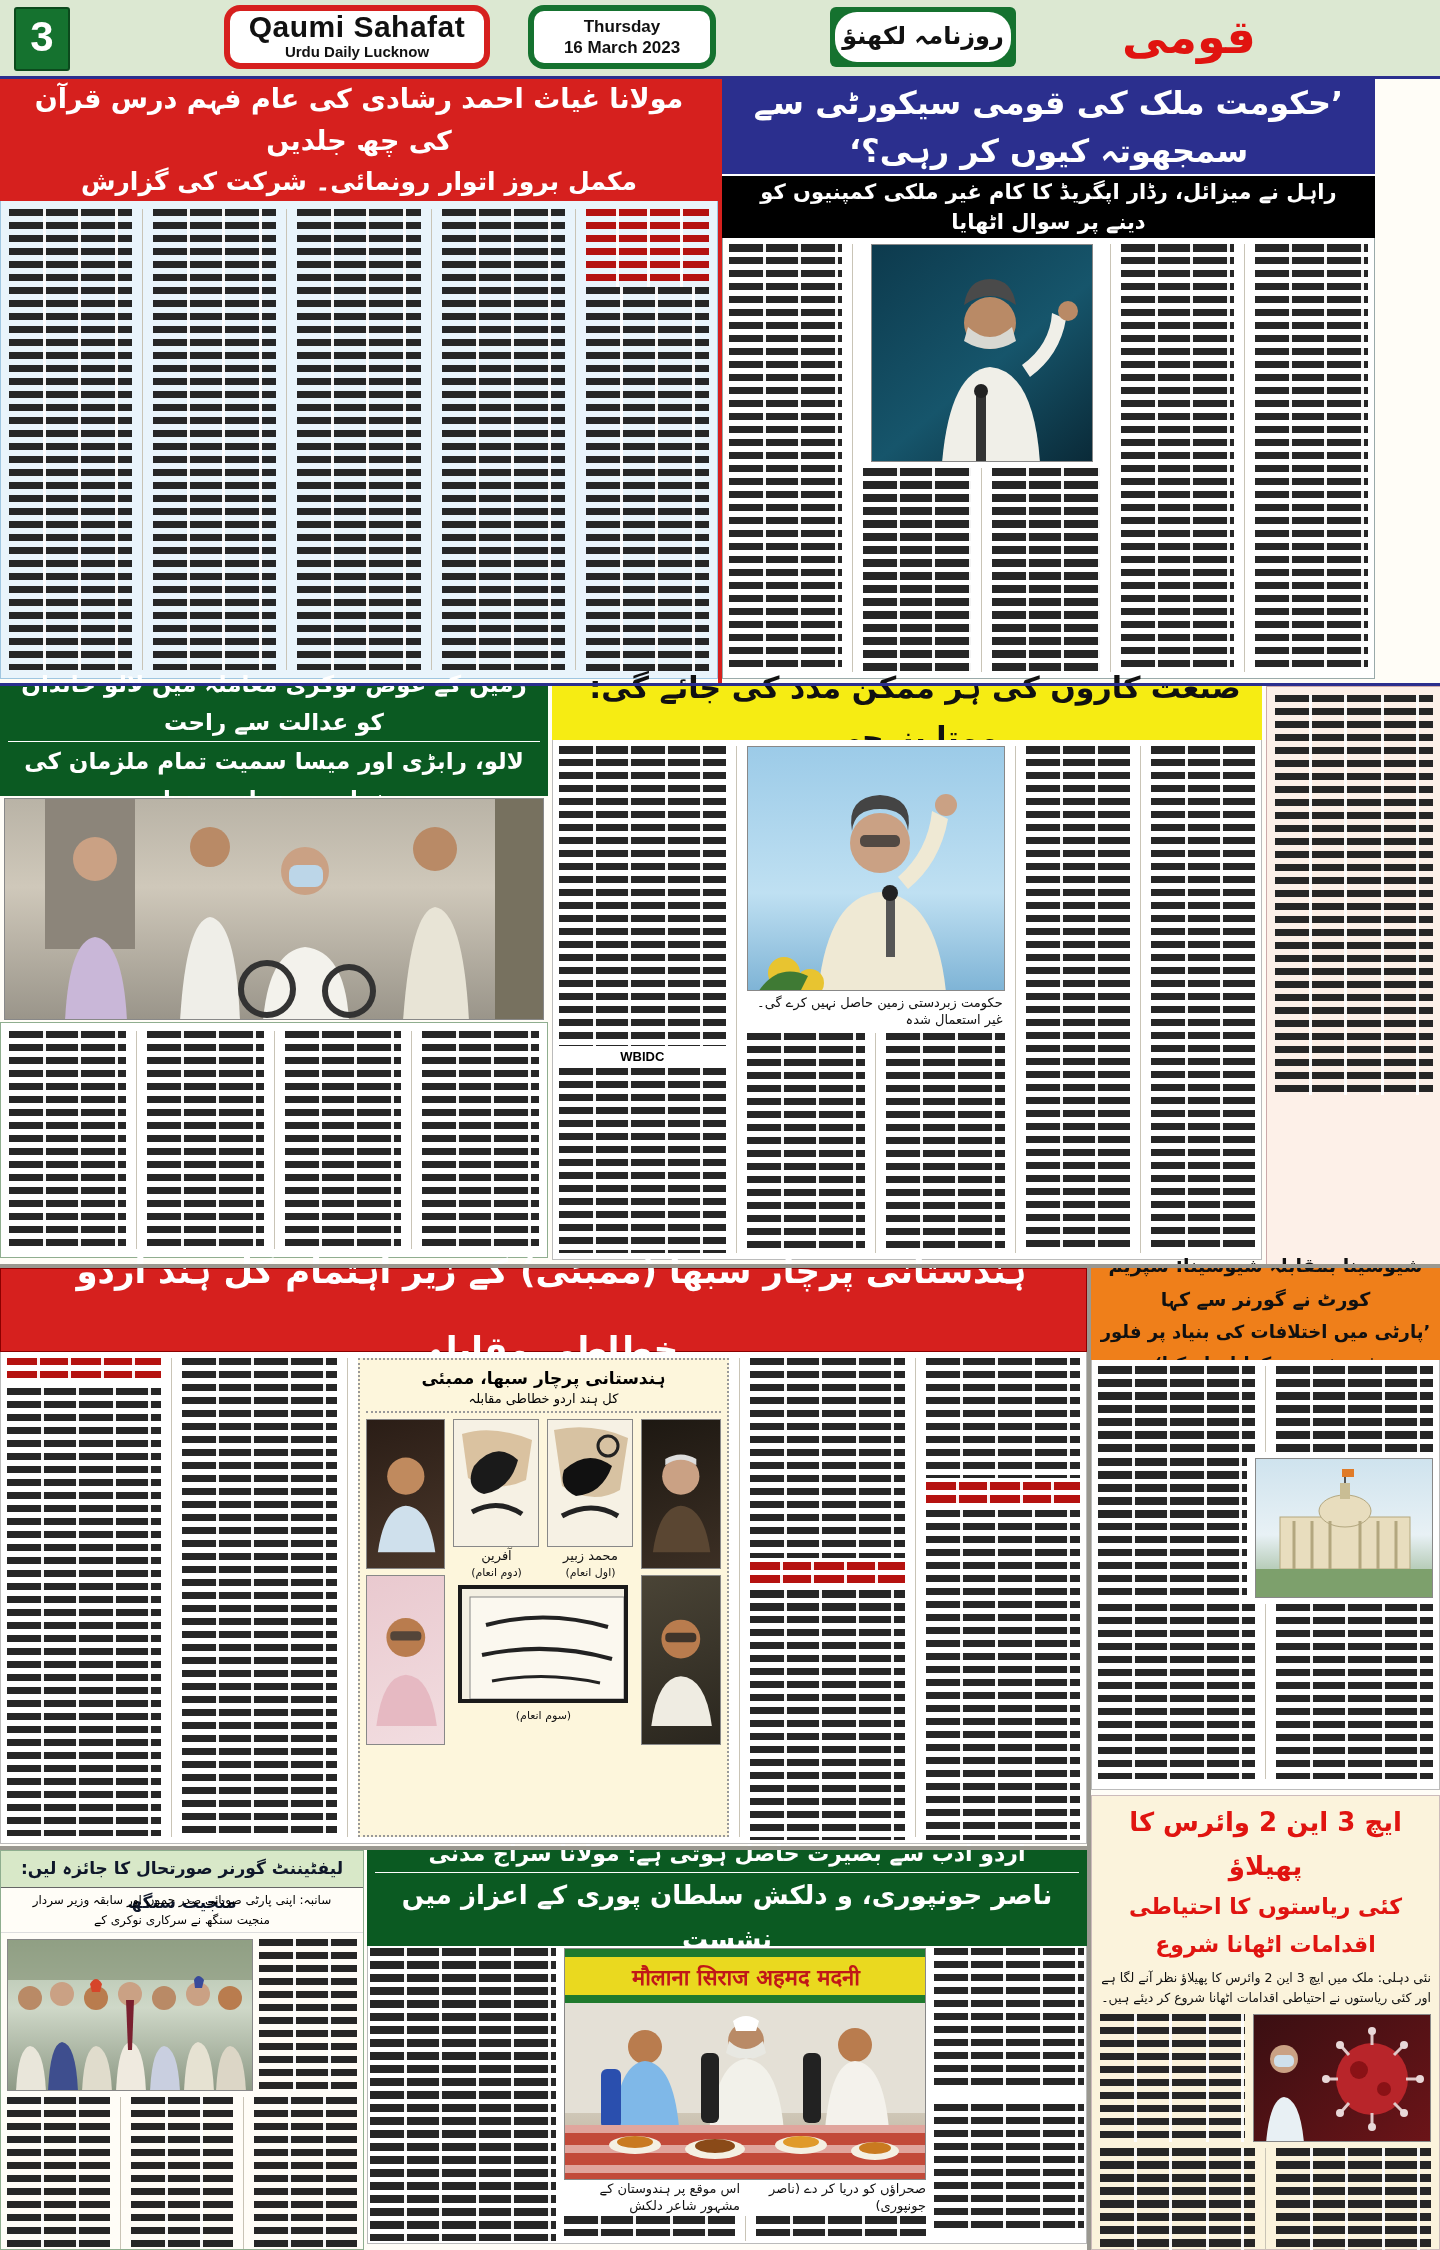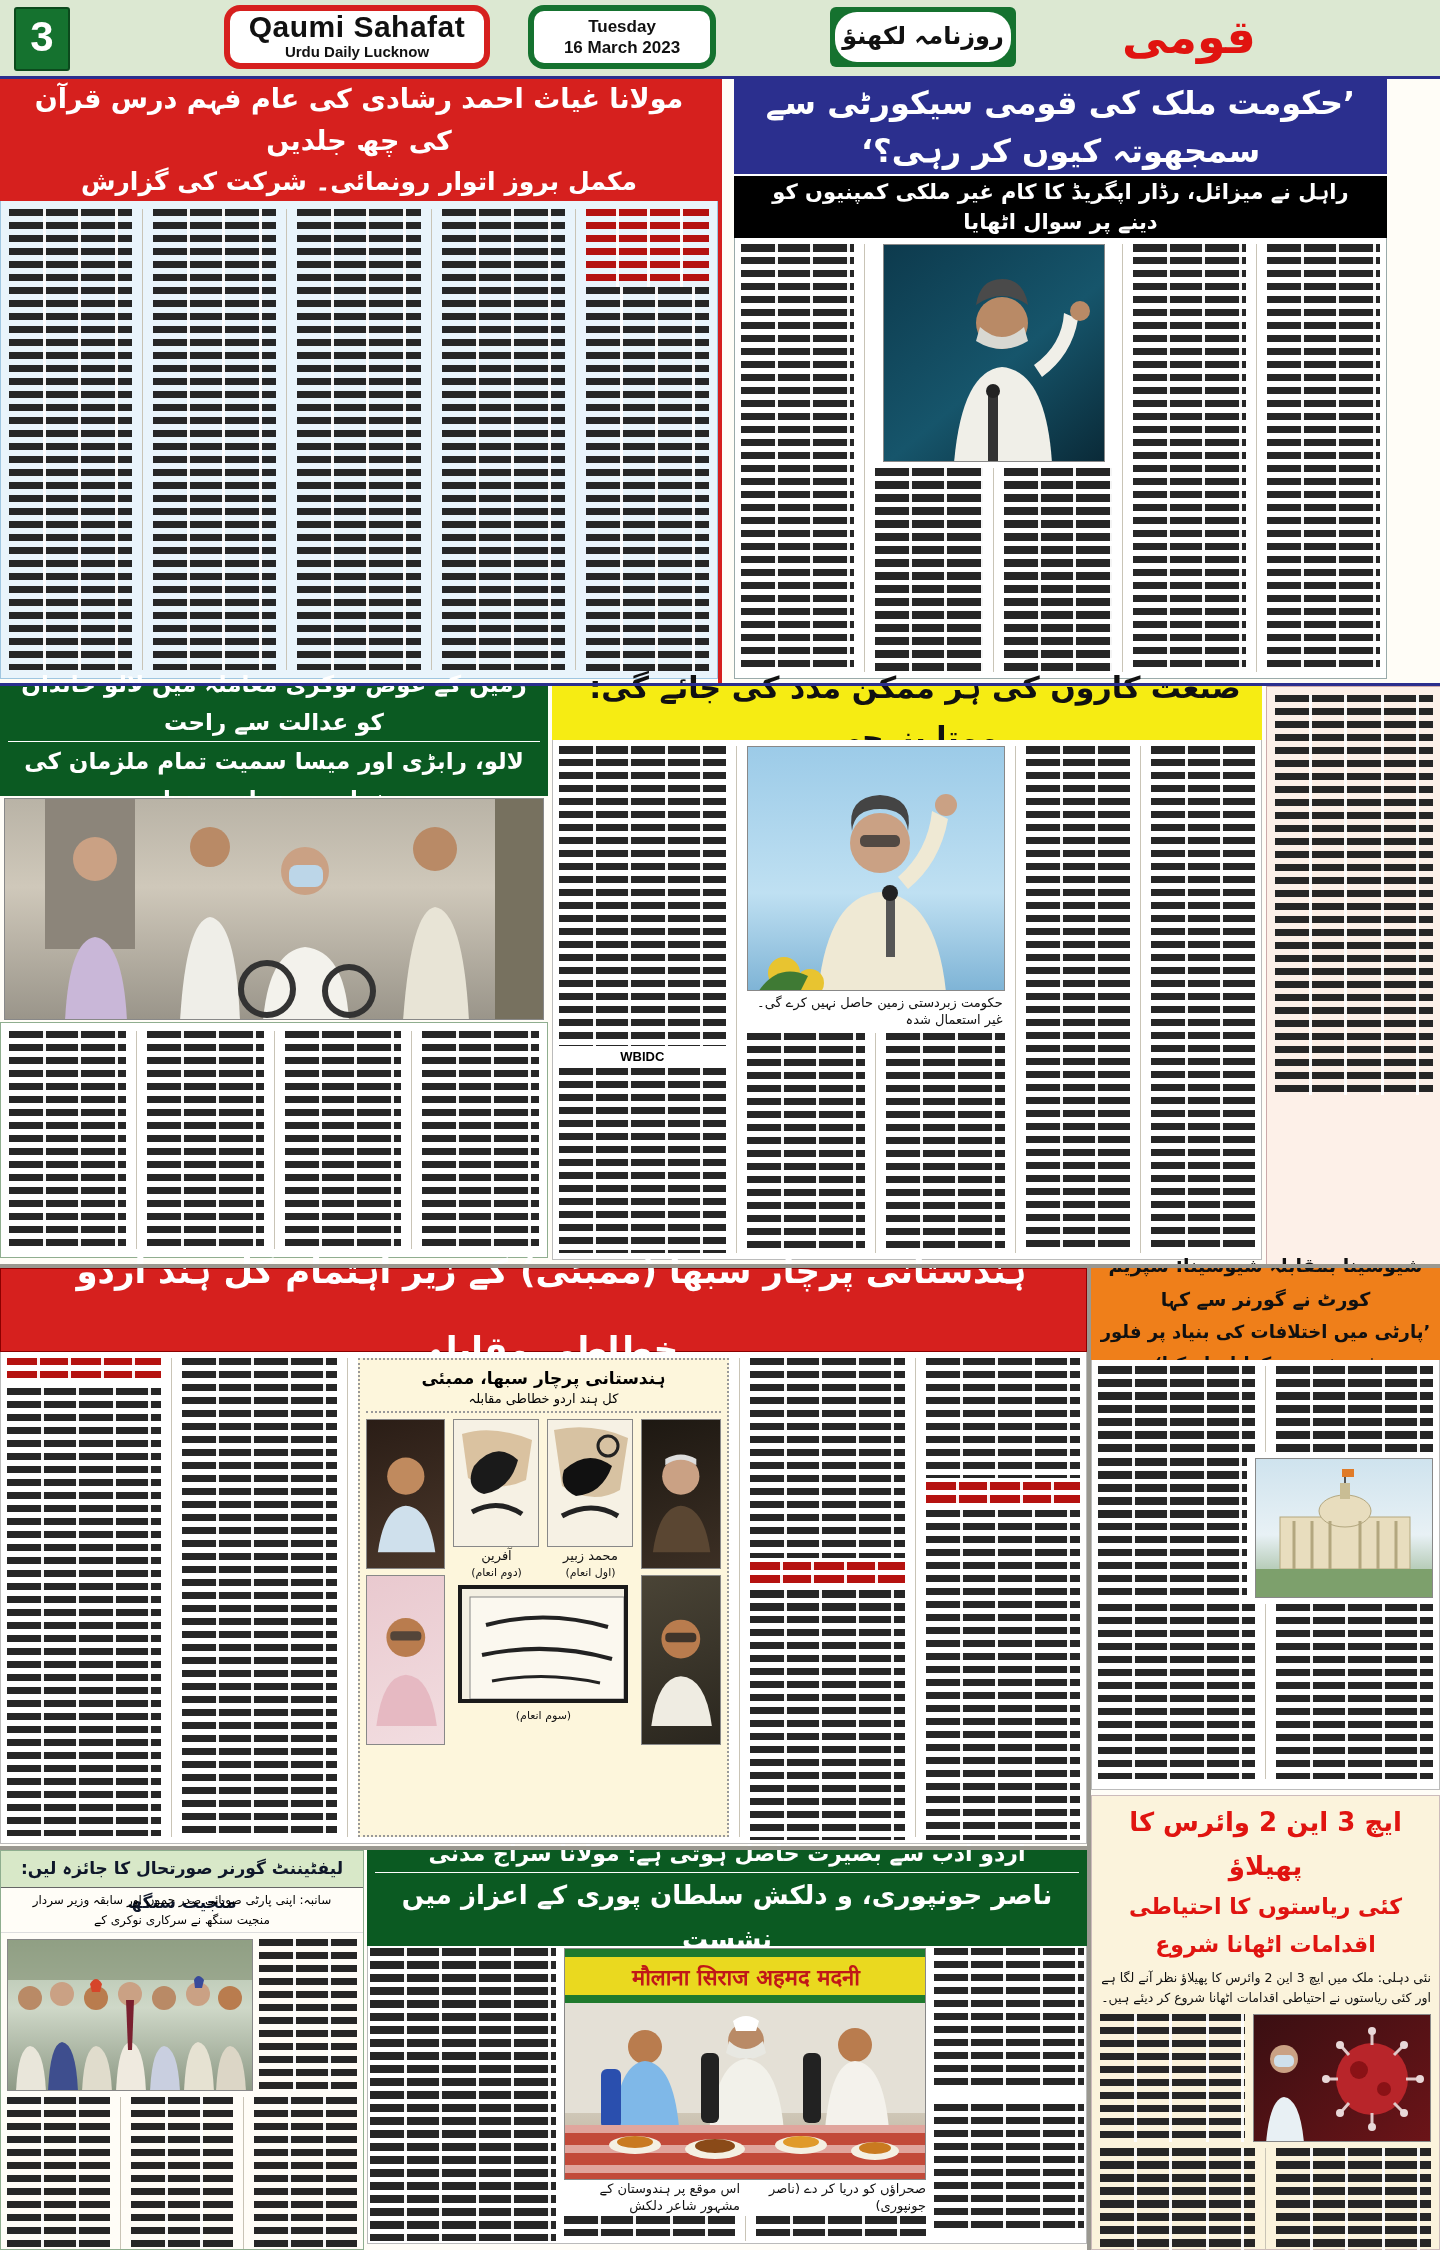--- a/index.html
+++ b/index.html
@@ -52,21 +52,21 @@
   <div class="abs hdr">
     <div class="abs pgnum">3</div>
     <div class="abs mast">
       <div class="in">
         <div class="t">Qaumi Sahafat</div>
         <div class="s">Urdu Daily Lucknow</div>
       </div>
     </div>
     <div class="abs datebox">
       <div class="in">
-        <div class="d">Tuesday</div>
+        <div class="d">Thursday</div>
         <div class="d">16 March 2023</div>
       </div>
     </div>
     <div class="abs edition">
       <div class="in ur">روزنامہ لکھنؤ</div>
     </div>
     <div class="abs urtitle ur">قومی صحافت</div>
   </div>
 
   <section class="abs" style="left:0;top:79px;width:718px;height:604px;">
@@ -85,21 +85,21 @@
         <div class="colrule"></div>
       <div class="col">
         <div class="sim red" style="height:78px;"></div>
         <div class="sim" style="height:384px;"></div>
       </div>
     </div>
   </section>
 
   <div class="abs" style="left:718px;top:79px;width:4px;height:604px;background:#d6201e;"></div>
 
-  <section class="abs" style="left:722px;top:79px;width:653px;height:604px;margin-left:12px;">
+  <section class="abs" style="left:722px;top:79px;width:653px;height:604px;">
     <div class="hl ur" style="height:97px;background:#2b2f8e;font:bold 32px/48px 'DejaVu Sans',sans-serif;padding:0 8px;border-bottom:2px solid #fff;">’حکومت ملک کی قومی سیکورٹی سے سمجھوتہ کیوں کر رہی؟‘</div>
     <div class="hl ur" style="height:62px;background:#000000;font:bold 21px/30px 'DejaVu Sans',sans-serif;padding:0 24px;">راہل نے میزائل، رڈار اپگریڈ کا کام غیر ملکی کمپنیوں کو دینے پر سوال اٹھایا</div>
     <div style="position:relative;height:441px;background:#fff;border:1px solid #9aa;border-top:none;padding:6px;box-sizing:border-box;">
       <div class="cols" style="height:100%;">
         <div class="col sim"></div>
           <div class="colrule"></div>
         <div class="col" style="flex:2.1;display:flex;flex-direction:column;">
 
           <div class="ph" style="width:222px;height:218px;margin:0 auto;background:linear-gradient(140deg,#0d3a4d 0%,#16556b 55%,#0a2a38 100%);">
             <svg width="222" height="218" viewBox="0 0 222 218">

